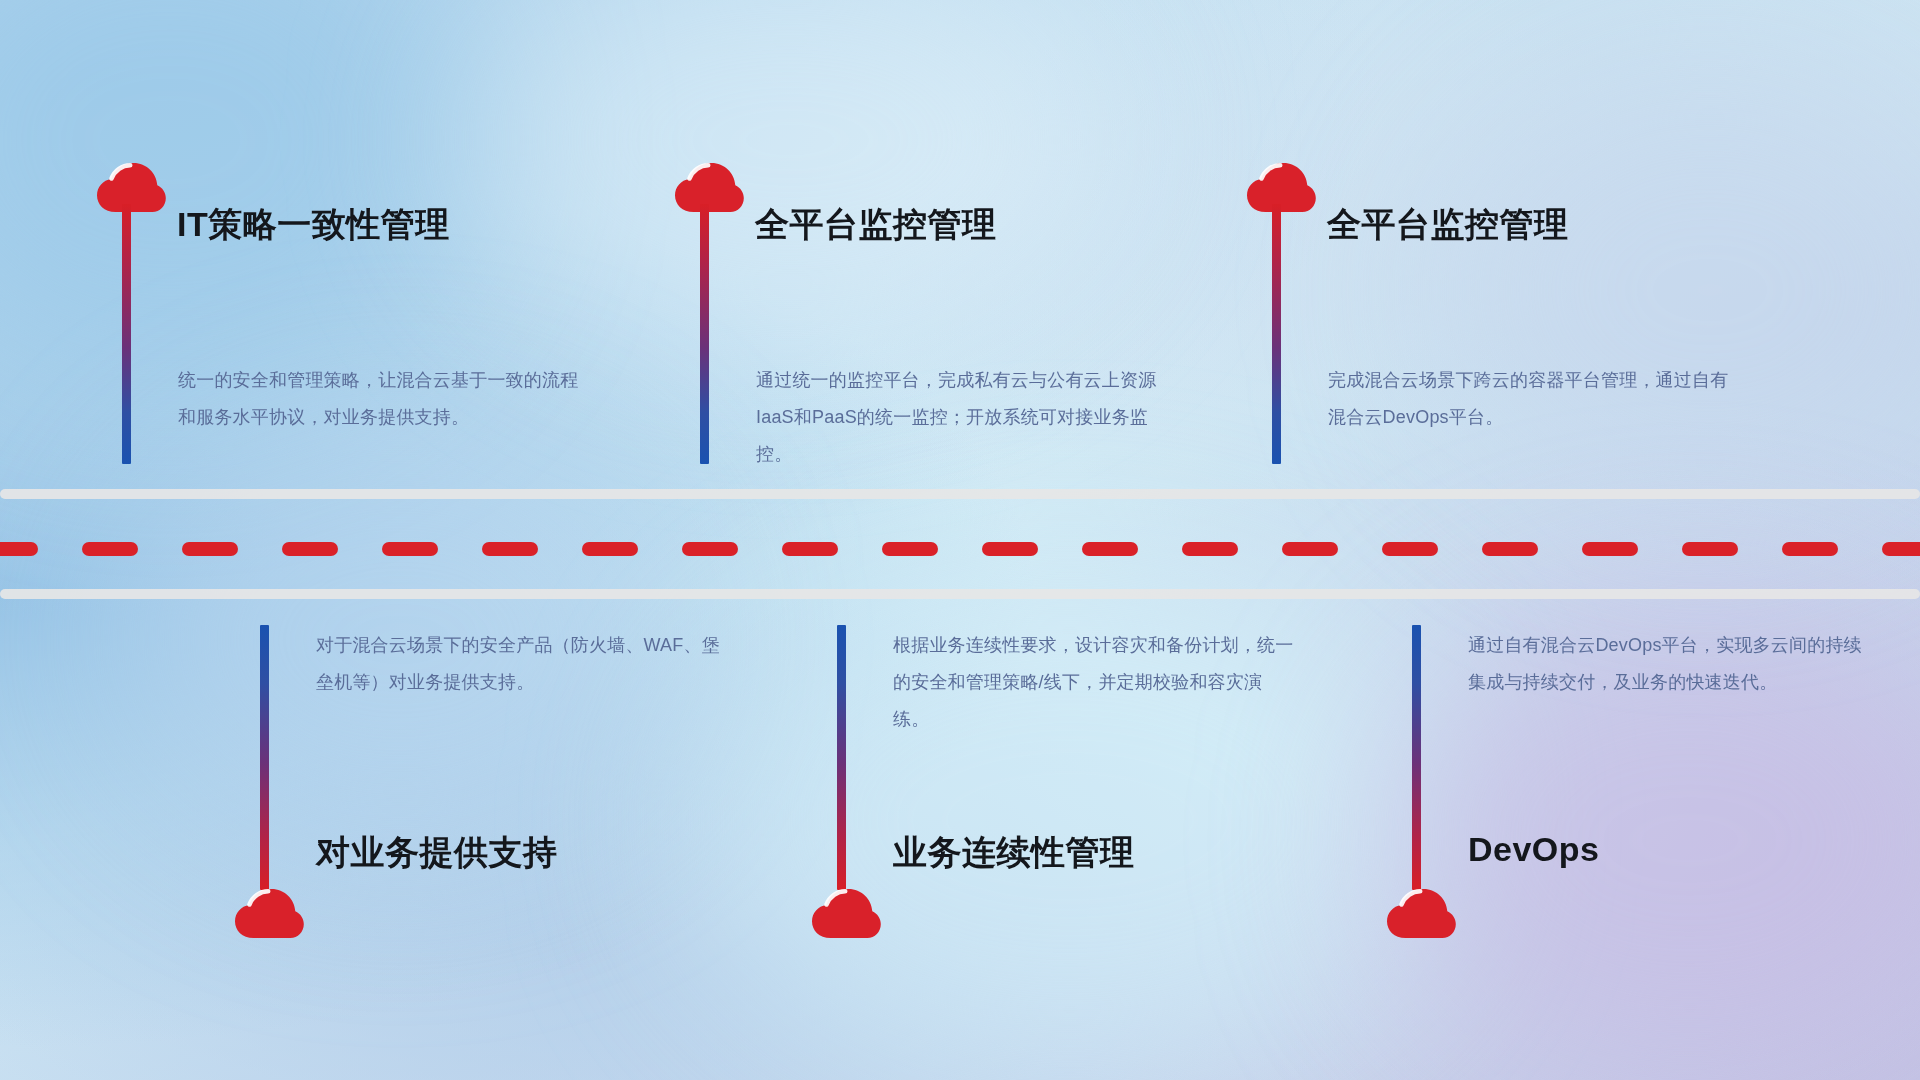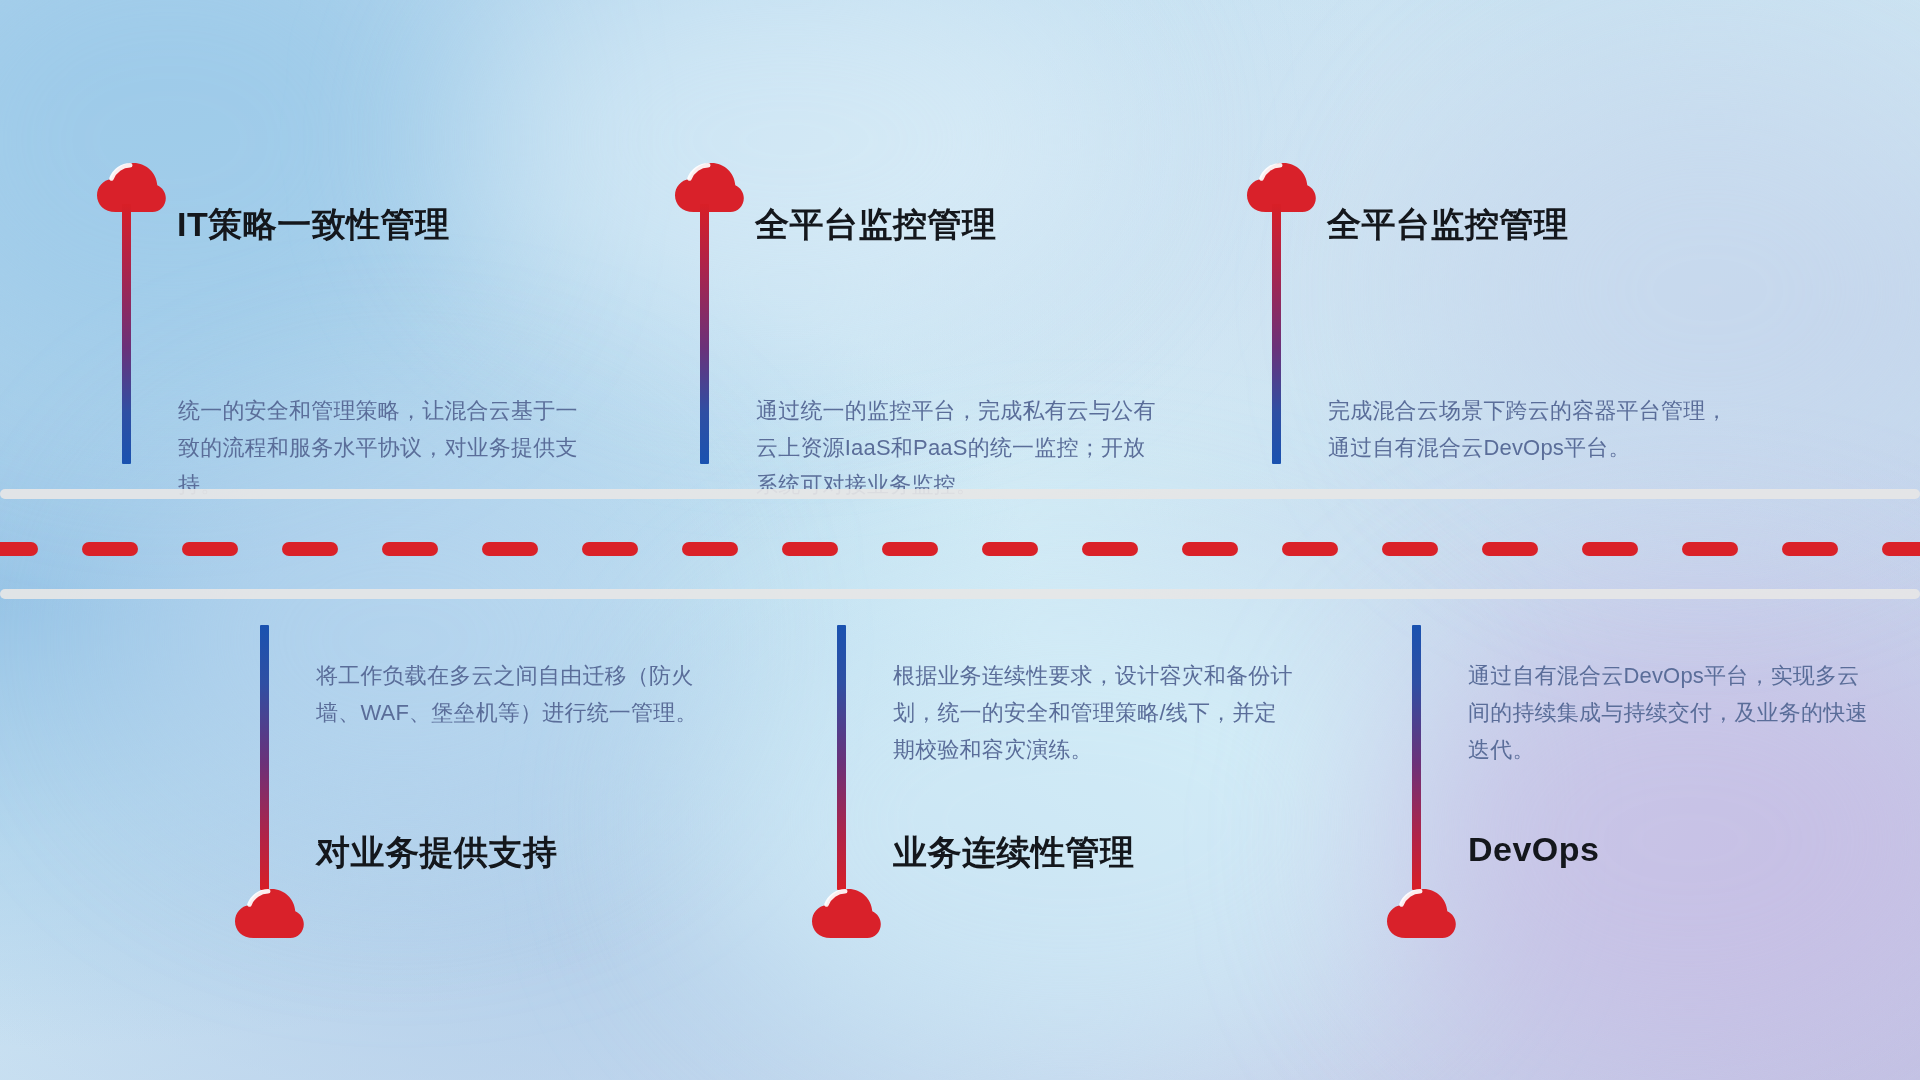--- a/index.html
+++ b/index.html
@@ -79,25 +79,24 @@
     font-size: 34px;
     font-weight: 700;
     color: #14171c;
     letter-spacing: 0.5px;
     white-space: nowrap;
   }
 
   .body {
     position: absolute;
     width: 405px;
-    font-size: 22px;
+    font-size: 18px;
     line-height: 37px;
     color: #5a6d99;
     letter-spacing: 0.2px;
-    margin-top: 30px;
   }
 
   
   .rule {
     position: absolute;
     left: 0;
     width: 1920px;
     height: 10px;
     background: #e6e6e6;
     border-radius: 5px;
@@ -186,21 +185,21 @@
       <div class="dash" style="left: 1482px; background: rgb(218, 33, 40);"></div>
       <div class="dash" style="left: 1582px; background: rgb(218, 33, 40);"></div>
       <div class="dash" style="left: 1682px; background: rgb(218, 33, 40);"></div>
       <div class="dash" style="left: 1782px; background: rgb(218, 33, 40);"></div>
       <div class="dash" style="left: 1882px; background: rgb(218, 33, 40);"></div>
     </div>
   <div class="rule" style="top:589px;"></div>
 
   <div class="col" style="left:233px; top:625px;">
     <div class="stem up" style="left:27px; top:0px; height:265px;"></div>
-    <div class="body" style="left:83px; top:2px;">将工作负载在多云之间自由迁移（防火墙、WAF、堡垒机等）进行统一管理。</div>
+    <div class="body" style="left:83px; top:2px;">对于混合云场景下的安全产品（防火墙、WAF、堡垒机等）对业务提供支持。</div>
     <div class="title" style="left:83px; top:205px;">对业务提供支持</div>
     <div class="cloud" style="left:0px; top:263px;">
       <svg viewBox="0 0 72 52" xmlns="http://www.w3.org/2000/svg" aria-hidden="true">
         <path d="M20.5 50 C9.2 50 2 42.6 2 33.2 C2 24.9 8.1 18.1 16.2 17 C19.2 7.4 28.2 1 38.6 1 C51.2 1 61.5 10.8 62.3 23.2 C67.4 25.4 70.8 30.4 70.8 36.2 C70.8 43.8 64.9 50 57.3 50 Z" fill="#d9212a"></path>
         <path d="M16.5 16.5 C19.6 8.3 27.2 3.2 35.2 3.2" stroke="#ffffff" stroke-width="4.6" stroke-linecap="round" fill="none" opacity="0.92"></path>
       </svg>
     </div>
   </div>
 
   <div class="col" style="left:810px; top:625px;">

